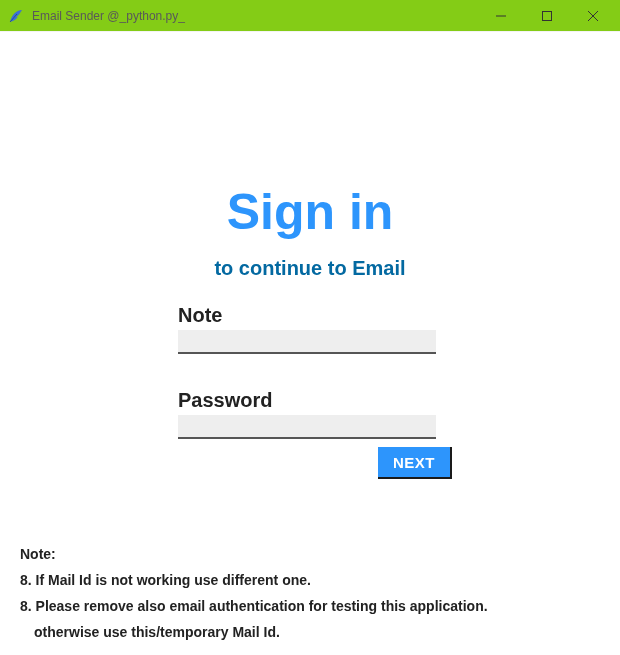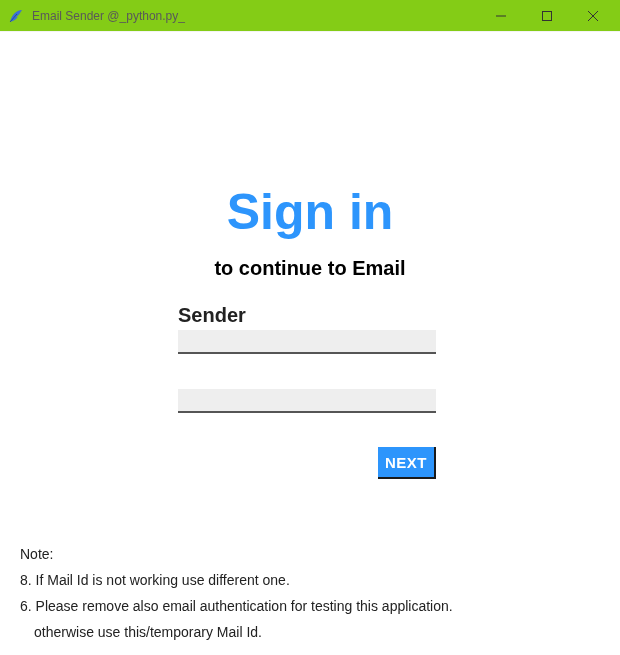--- a/index.html
+++ b/index.html
@@ -59,21 +59,21 @@
     color: #2d95fc;
     line-height: 1;
   }
   .subheading {
     position: absolute;
     left: 0; right: 0;
     top: 225px;
     text-align: center;
     font-size: 20px;
     font-weight: bold;
-    color: #000000;
+    color: #0369a1;
   }
 
   .field-group-email { position: absolute; left: 178px; top: 272px; }
   .field-group-pass  { position: absolute; left: 178px; top: 357px; }
 
   .field-label {
     font-size: 20px;
     font-weight: bold;
     color: #222;
     margin-bottom: 3px;
@@ -87,21 +87,21 @@
     font-size: 14px;
     padding: 2px 4px;
     outline: none;
     display: block;
   }
 
   .next-btn {
     position: absolute;
     left: 378px;
     top: 415px;
-    width: 58px;
+    width: 74px;
     height: 32px;
     background: #2d95fc;
     color: #ffffff;
     font-size: 15px;
     font-weight: bold;
     letter-spacing: 0.5px;
     border: none;
     border-right: 2px solid #1a1a1a;
     border-bottom: 2px solid #1a1a1a;
     cursor: pointer;
@@ -110,21 +110,21 @@
     justify-content: center;
   }
 
   .note-block {
     position: absolute;
     left: 20px;
     top: 510px;
     right: 20px;
     font-size: 14px;
     color: #222;
-    font-weight: normal;
+    font-weight: bold;
     line-height: 1.85;
   }
   .note-indent { padding-left: 14px; }
 </style>
 </head>
 <body>
 
 <div class="titlebar">
   <span class="app-icon">
     <svg width="16" height="16" viewBox="0 0 16 16">
@@ -152,30 +152,31 @@
     </div>
   </div>
 </div>
 
 <div class="content">
 
   <div class="heading">Sign in</div>
   <div class="subheading">to continue to Email</div>
 
   <div class="field-group-email">
-    <div class="field-label">Sender</div>
+    <div class="field-label">Note</div>
     <input type="text" class="text-input" value="" style="">
   </div>
 
   <div class="field-group-pass">
+    <div class="field-label">Password</div>
     <input type="password" class="text-input" value="" style="">
   </div>
 
   <button class="next-btn">NEXT</button>
 
   <div class="note-block">
     <div>Note:</div>
     <div>8. If Mail Id is not working use different one.</div>
-    <div>6. Please remove also email authentication for testing this application.</div>
+    <div>8. Please remove also email authentication for testing this application.</div>
     <div class="note-indent">otherwise use this/temporary Mail Id.</div>
   </div>
 
 </div>
 
 </body></html>

